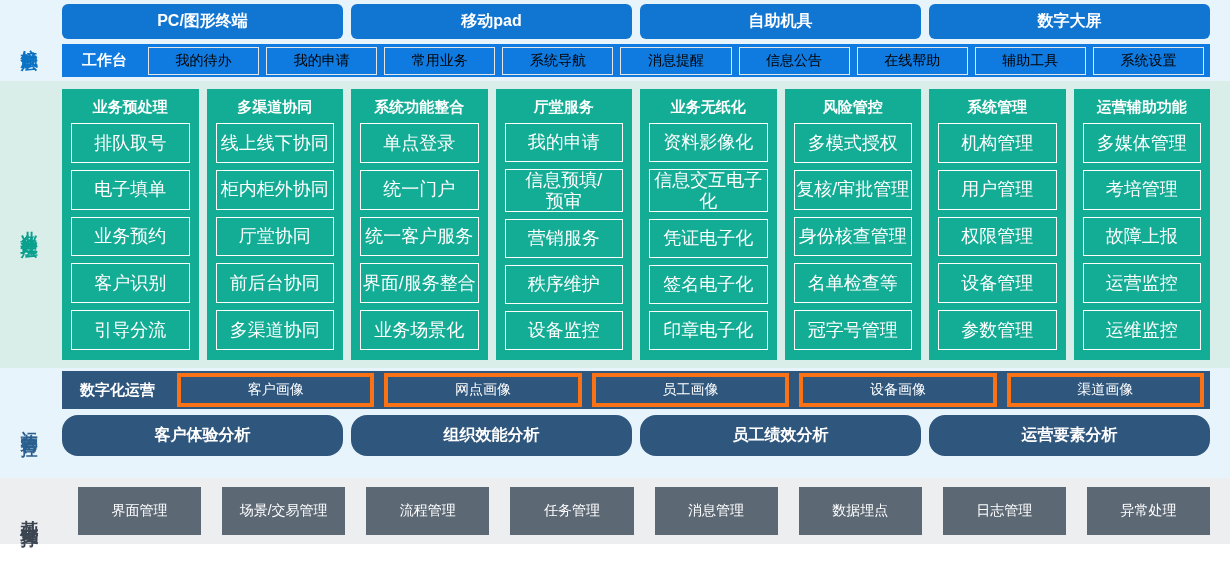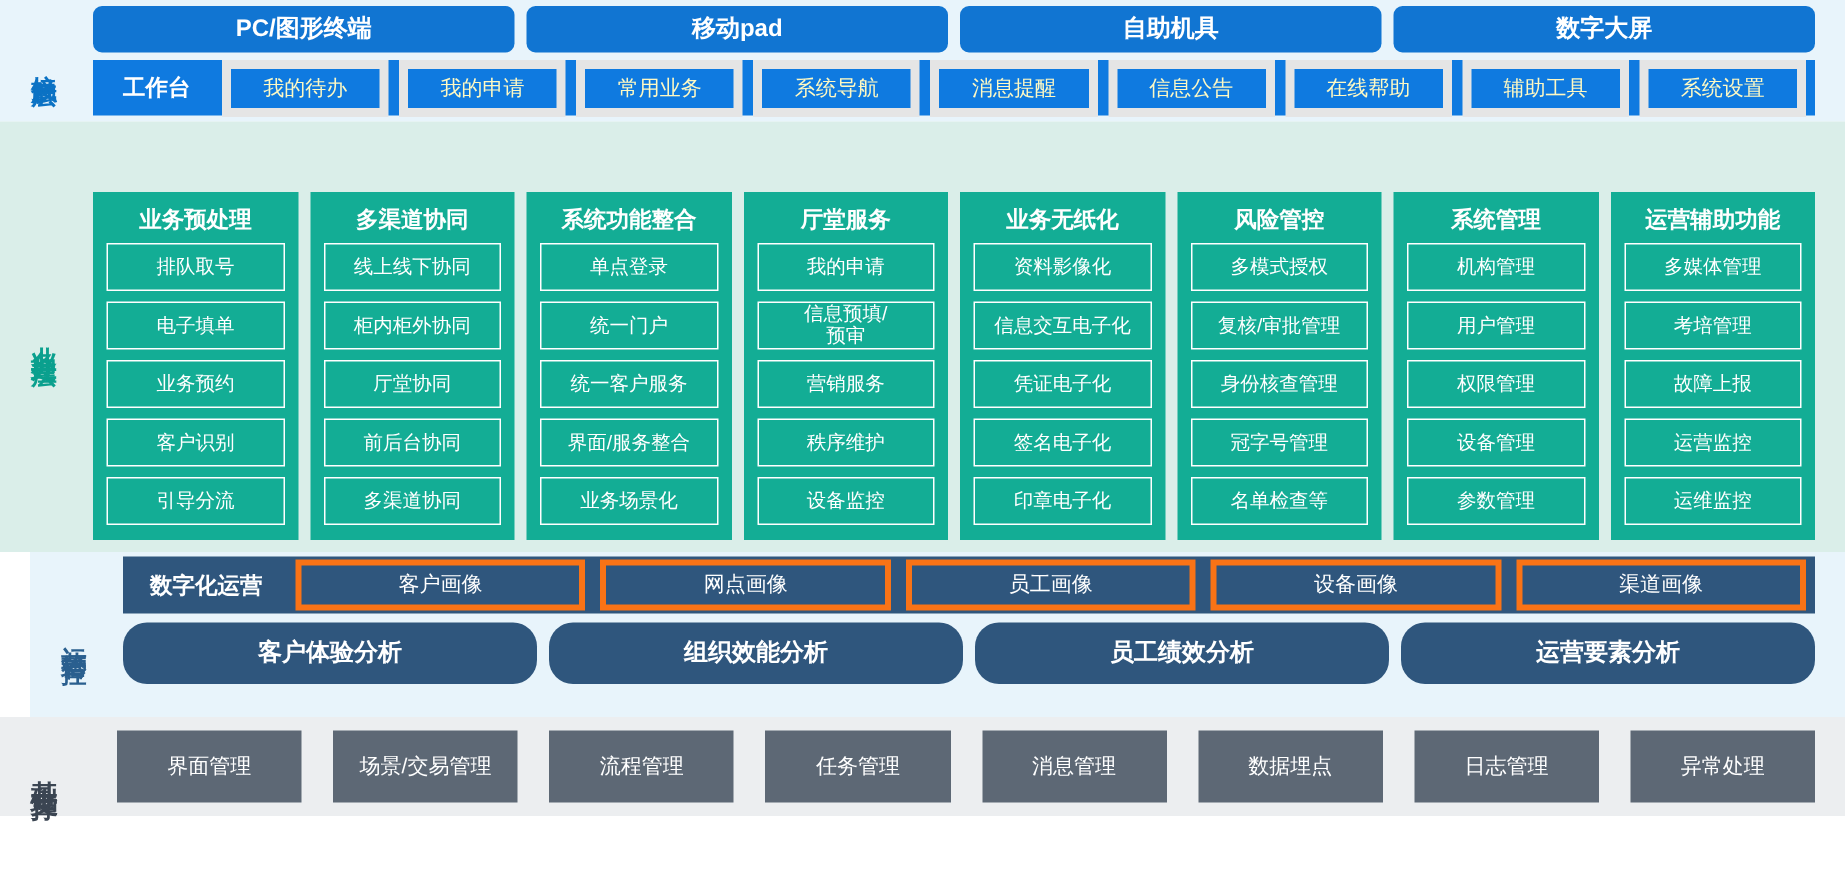--- a/index.html
+++ b/index.html
@@ -90,40 +90,39 @@
   .workbench-title {
     color: #ffffff;
     font-size: 15px;
     font-weight: bold;
     padding: 0 14px;
     white-space: nowrap;
   }
   .workbench-item {
     flex: 1;
     height: 26px;
-    border: 6px solid #e5e5e5;
-    color: #fef9c3;
+    border: 1px solid #e5e5e5;
+    color: #000000;
     font-size: 14px;
     display: flex;
     align-items: center;
     justify-content: center;
     white-space: nowrap;
   }
 
   
   .band-business {
     height: 287px;
     background: #daeee9;
   }
   .band-business .band-label { color: #0aa08e; }
   .band-business .band-body {
     flex-direction: row;
     gap: 8px;
     padding: 8px 20px 8px 4px;
-    margin-top: 39px;
   }
   .biz-col {
     flex: 1;
     background: #13ad95;
     display: flex;
     flex-direction: column;
     align-items: stretch;
     padding: 6px 9px 10px 9px;
     box-sizing: border-box;
   }
@@ -137,36 +136,35 @@
   }
   .biz-items {
     display: flex;
     flex-direction: column;
     gap: 7px;
     flex: 1;
   }
   .biz-item {
     border: 1px solid #ffffff;
     color: #ffffff;
-    font-size: 13px;
+    font-size: 18px;
     flex: 1;
     display: flex;
     align-items: center;
     justify-content: center;
     text-align: center;
     line-height: 1.15;
     white-space: pre-line;
   }
 
   
   .band-ops {
     height: 110px;
     background: #e8f4fb;
     padding: 3px 0;
-    margin-left: 20px;
   }
   .band-ops .band-label { color: #2a5f8f; }
   .band-ops .band-body { padding: 0 20px 0 4px; gap: 6px; }
 
   .ops-portrait-row {
     height: 38px;
     background: #2f567d;
     display: flex;
     align-items: center;
     padding: 0 6px;
@@ -323,22 +321,22 @@
           <div class="biz-item">印章电子化</div>
         </div>
       </div>
 
       <div class="biz-col">
         <div class="biz-col-title">风险管控</div>
         <div class="biz-items">
           <div class="biz-item">多模式授权</div>
           <div class="biz-item">复核/审批管理</div>
           <div class="biz-item">身份核查管理</div>
+          <div class="biz-item">名单检查等</div>
           <div class="biz-item">冠字号管理</div>
-          <div class="biz-item">名单检查等</div>
         </div>
       </div>
 
       <div class="biz-col">
         <div class="biz-col-title">系统管理</div>
         <div class="biz-items">
           <div class="biz-item">机构管理</div>
           <div class="biz-item">用户管理</div>
           <div class="biz-item">权限管理</div>
           <div class="biz-item">设备管理</div>

